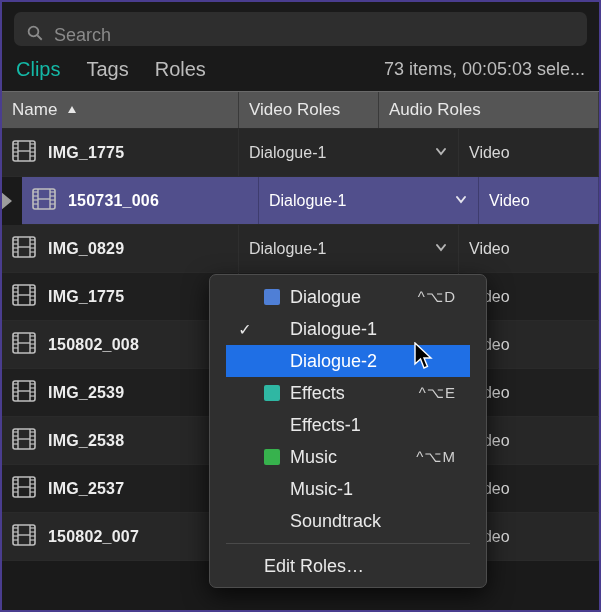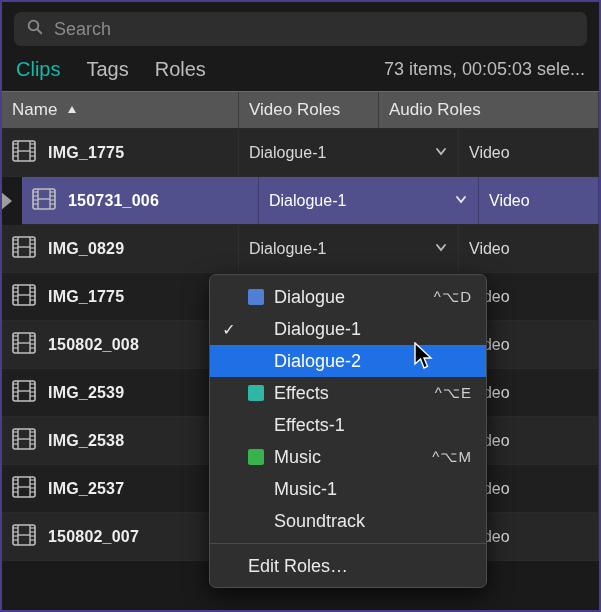--- a/index.html
+++ b/index.html
@@ -14,21 +14,21 @@
     border: 2px solid #4a3d8f;
     position: relative;
   }
   
   .searchbar {
     margin: 10px 12px 6px 12px;
     height: 34px;
     background: #2e2e2e;
     border-radius: 7px;
     display: flex;
-    align-items: center;
+    align-items: flex-end;
     padding: 0 12px;
     gap: 10px;
   }
   .searchbar .mag { flex: 0 0 auto; }
   .searchbar .placeholder { color: #8a8a8a; font-size: 18px; }
   
   .filterrow {
     display: flex;
     align-items: center;
     padding: 6px 14px 10px 14px;
@@ -98,21 +98,21 @@
   
   .menu {
     position: absolute;
     left: 207px;
     top: 272px;
     width: 278px;
     background: #2f2f2f;
     border: 1px solid #4d4d4d;
     border-radius: 7px;
     box-shadow: 0 8px 24px rgba(0,0,0,.7);
-    padding: 6px 0;
+    padding: 6px 16px;
     font-size: 18px;
     color: #e9e9e9;
     z-index: 50;
   }
   .menu .mitem {
     display: flex;
     align-items: center;
     height: 32px;
     padding: 0 14px 0 10px;
     gap: 10px;

